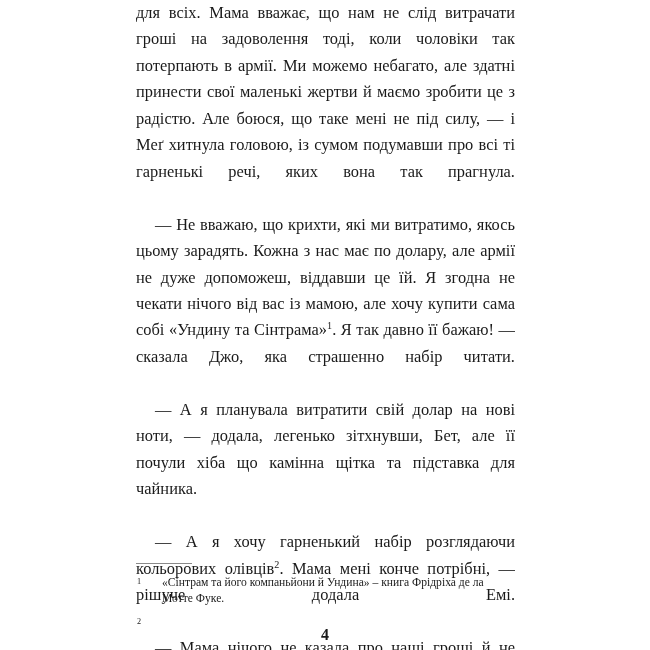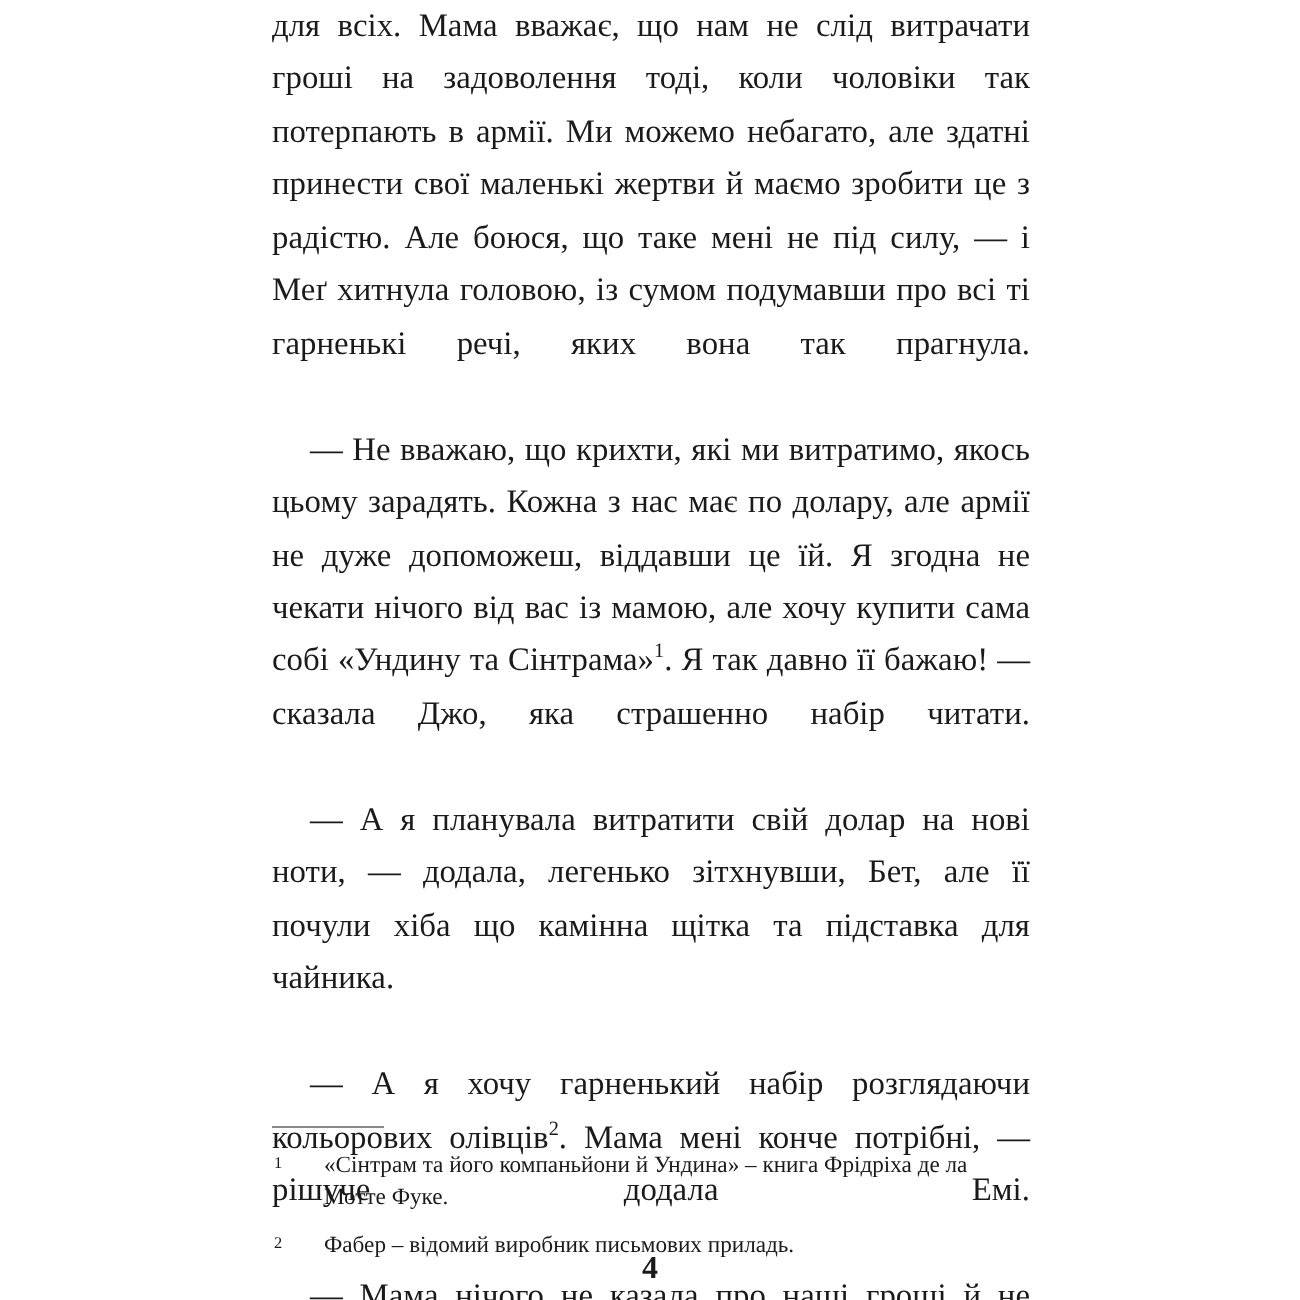--- a/index.html
+++ b/index.html
@@ -134,19 +134,18 @@
   <div class="footnote-area">
     <hr class="fn-rule">
 
     <div class="footnote">
       <span class="marker">1</span>
       <span>«Сінтрам та його компаньйони й Ундина» – книга Фрідріха де ла Мотте Фуке.</span>
     </div>
 
     <div class="footnote">
       <span class="marker">2</span>
-      <span>Фабер – відомий виробник письмових приладь.</span>
     </div>
   </div>
 
   <div class="folio">4</div>
 
 </div>
 
 </body></html>

